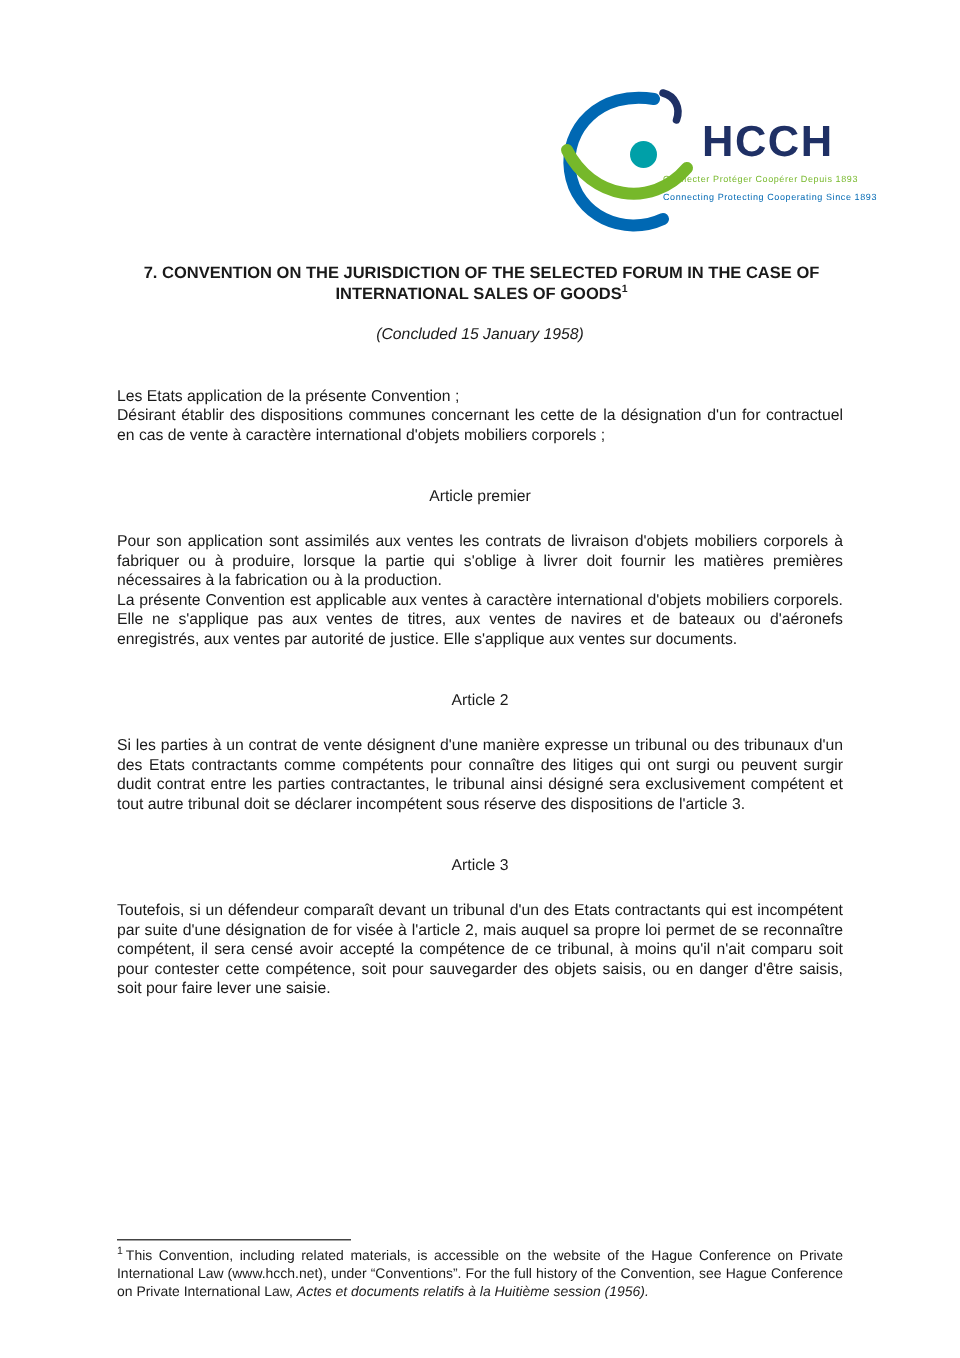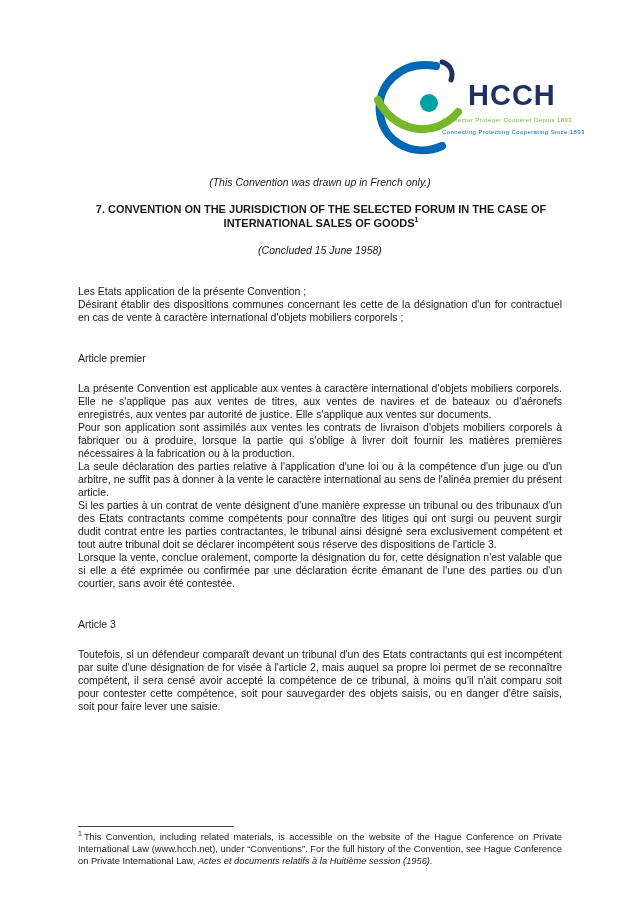--- a/index.html
+++ b/index.html
@@ -65,21 +65,21 @@
     line-height: 0;
   }
   .concluded {
     font-style: italic;
     margin-bottom: 28px;
   }
   .preamble p { margin: 0; }
   .article-heading {
     font-size: 10.5px;
     font-weight: normal;
-    text-align: left;
+    text-align: center;
     margin: 28px 0 17px 0;
   }
   .article p { margin: 0; }
   
   .footnote {
     position: absolute;
     left: 78px;
     right: 78px;
     top: 826px;
     font-size: 9.3px;
@@ -110,41 +110,39 @@
     </div>
     <div class="logo-textcol">
       <div class="logo-acronym">HCCH</div>
       <div class="logo-tagline tagline-fr">Connecter   Protéger   Coopérer   Depuis 1893</div>
       <div class="logo-tagline tagline-en">Connecting   Protecting   Cooperating   Since 1893</div>
     </div>
   </div>
 
   <div class="doc-body">
 
-    <p class="lang-note center">(This Convention was drawn up in French only.)</p>
 
     <h1 class="title"><span>7. CONVENTION ON THE JURISDICTION OF THE SELECTED FORUM IN THE CASE OF INTERNATIONAL SALES OF GOODS</span><sup>1</sup></h1>
 
-    <p class="concluded center">(Concluded 15 June 1958)</p>
+    <p class="concluded center">(Concluded 15 January 1958)</p>
 
     <div class="preamble">
       <p>Les Etats application de la présente Convention ;</p>
       <p>Désirant établir des dispositions communes concernant les cette de la désignation d'un for contractuel en cas de vente à caractère international d'objets mobiliers corporels ;</p>
     </div>
 
     <div class="article">
       <h2 class="article-heading">Article premier</h2>
+      <p>Pour son application sont assimilés aux ventes les contrats de livraison d'objets mobiliers corporels à fabriquer ou à produire, lorsque la partie qui s'oblige à livrer doit fournir les matières premières nécessaires à la fabrication ou à la production.</p>
       <p>La présente Convention est applicable aux ventes à caractère international d'objets mobiliers corporels. Elle ne s'applique pas aux ventes de titres, aux ventes de navires et de bateaux ou d'aéronefs enregistrés, aux ventes par autorité de justice. Elle s'applique aux ventes sur documents.</p>
-      <p>Pour son application sont assimilés aux ventes les contrats de livraison d'objets mobiliers corporels à fabriquer ou à produire, lorsque la partie qui s'oblige à livrer doit fournir les matières premières nécessaires à la fabrication ou à la production.</p>
-      <p>La seule déclaration des parties relative à l'application d'une loi ou à la compétence d'un juge ou d'un arbitre, ne suffit pas à donner à la vente le caractère international au sens de l'alinéa premier du présent article.</p>
     </div>
 
     <div class="article">
+      <h2 class="article-heading">Article 2</h2>
       <p>Si les parties à un contrat de vente désignent d'une manière expresse un tribunal ou des tribunaux d'un des Etats contractants comme compétents pour connaître des litiges qui ont surgi ou peuvent surgir dudit contrat entre les parties contractantes, le tribunal ainsi désigné sera exclusivement compétent et tout autre tribunal doit se déclarer incompétent sous réserve des dispositions de l'article 3.</p>
-      <p>Lorsque la vente, conclue oralement, comporte la désignation du for, cette désignation n'est valable que si elle a été exprimée ou confirmée par une déclaration écrite émanant de l'une des parties ou d'un courtier, sans avoir été contestée.</p>
     </div>
 
     <div class="article">
       <h2 class="article-heading">Article 3</h2>
       <p>Toutefois, si un défendeur comparaît devant un tribunal d'un des Etats contractants qui est incompétent par suite d'une désignation de for visée à l'article 2, mais auquel sa propre loi permet de se reconnaître compétent, il sera censé avoir accepté la compétence de ce tribunal, à moins qu'il n'ait comparu soit pour contester cette compétence, soit pour sauvegarder des objets saisis, ou en danger d'être saisis, soit pour faire lever une saisie.</p>
     </div>
 
   </div>
 
   <div class="footnote">

